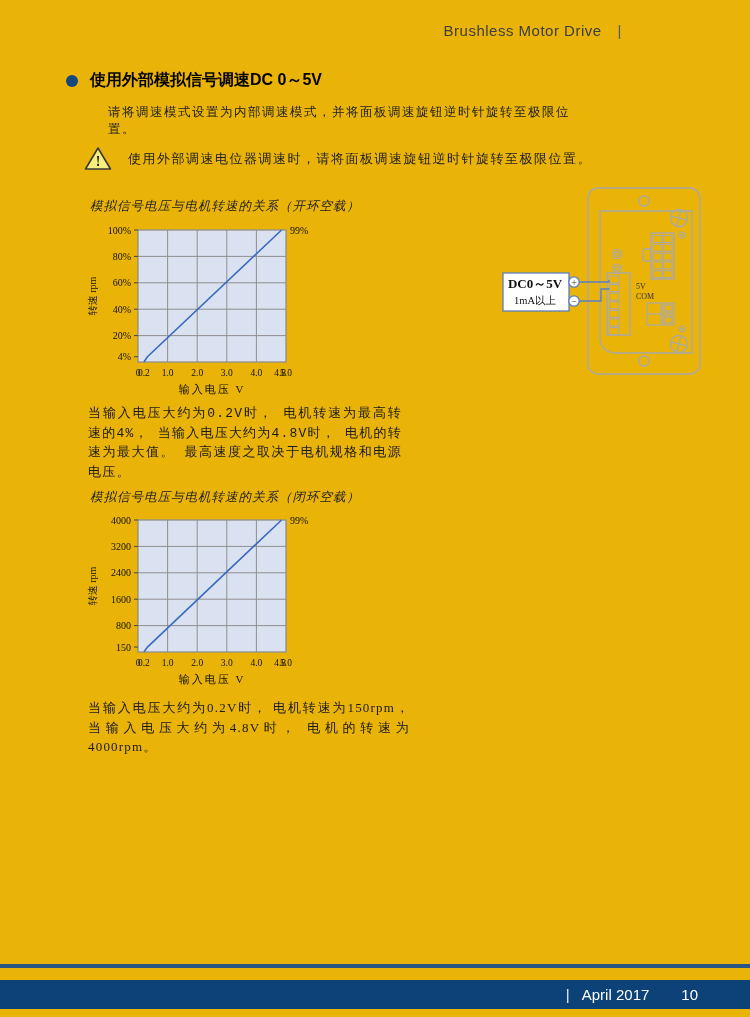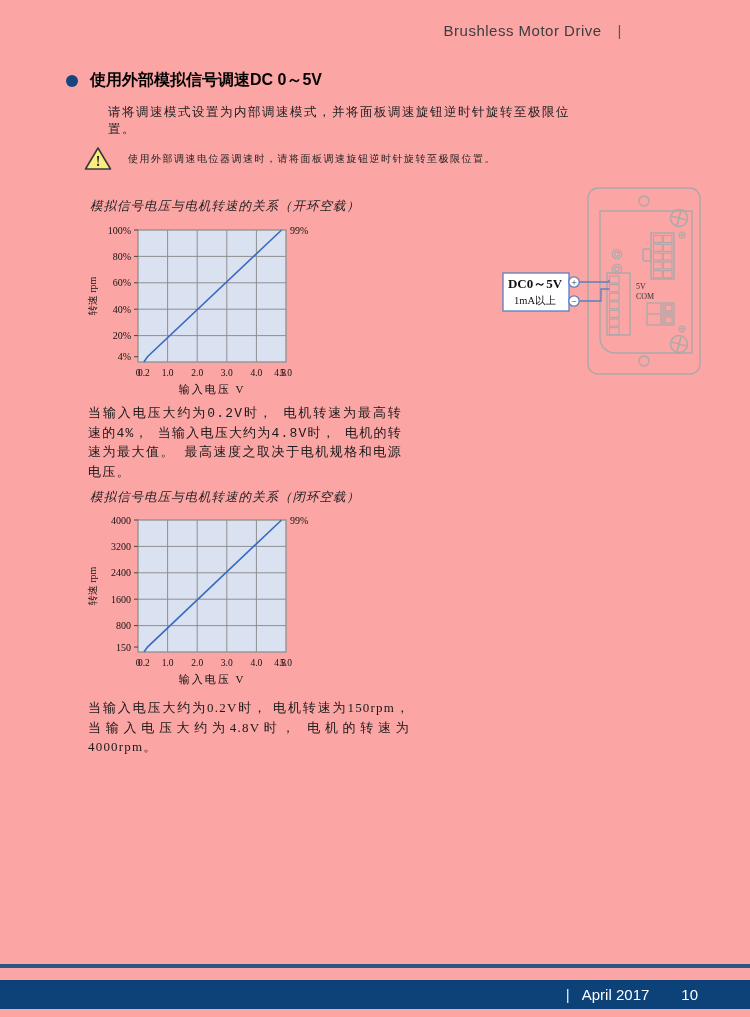--- a/index.html
+++ b/index.html
@@ -1,37 +1,37 @@
 <!DOCTYPE html>
 <html><head>
 <meta charset="utf-8">
 <style>
   * { margin:0; padding:0; box-sizing:border-box; }
   html,body { background:#fff; }
   .page {
-    position:relative; width:750px; height:1017px; background:#fca5a5;
+    position:relative; width:750px; height:1017px; background:#eab308;
     font-family:"Liberation Serif","DejaVu Serif",serif; color:#1a1a1a;
     overflow:hidden; margin:0 auto;
   }
   .header {
     position:absolute; top:22px; right:128px;
     font-family:"Liberation Sans","DejaVu Sans",sans-serif;
     font-size:15px; color:#3d3d3d; letter-spacing:0.5px;
   }
   .header .pipe { margin-left:16px; color:#4a5a6a; font-weight:400; }
   .section-title-row { position:absolute; top:70px; left:66px; display:flex; align-items:center; }
   .bullet { width:12px; height:12px; border-radius:50%; background:#14477e; margin-right:12px; flex:0 0 auto; }
   .section-title {
     font-family:"Liberation Sans","DejaVu Sans",sans-serif;
     font-size:16px; font-weight:bold; color:#000;
   }
   .intro { position:absolute; top:104px; left:108px; width:470px; font-size:12.5px; letter-spacing:1.5px; color:#222; }
   .warning-row { position:absolute; top:146px; left:84px; display:flex; align-items:center; }
   .warning-icon { width:28px; height:25px; margin-right:16px; flex:0 0 auto; }
-  .warning-text { font-size:10px; letter-spacing:1.5px; color:#222; }
+  .warning-text { font-size:13px; letter-spacing:1.5px; color:#222; }
   .chart-title { position:absolute; left:90px; font-size:12.5px; letter-spacing:1px; color:#222;font-style:italic; }
   .chart-box { position:absolute; left:86px; }
   .para { position:absolute; left:88px; font-size:13px; line-height:1.5; letter-spacing:1.2px; text-align:justify; color:#1a1a1a; }
   .device { position:absolute; top:185px; left:495px; }
   .footer-line { position:absolute; top:964px; left:0; width:750px; height:4px; background:#2a5584; }
   .footer-bar {
     position:absolute; top:980px; left:0; width:750px; height:29px; background:#0c4277;
     color:#fff; font-family:"Liberation Sans","DejaVu Sans",sans-serif; font-size:15px;
     display:flex; align-items:center; justify-content:flex-end; padding-right:52px;
   }

